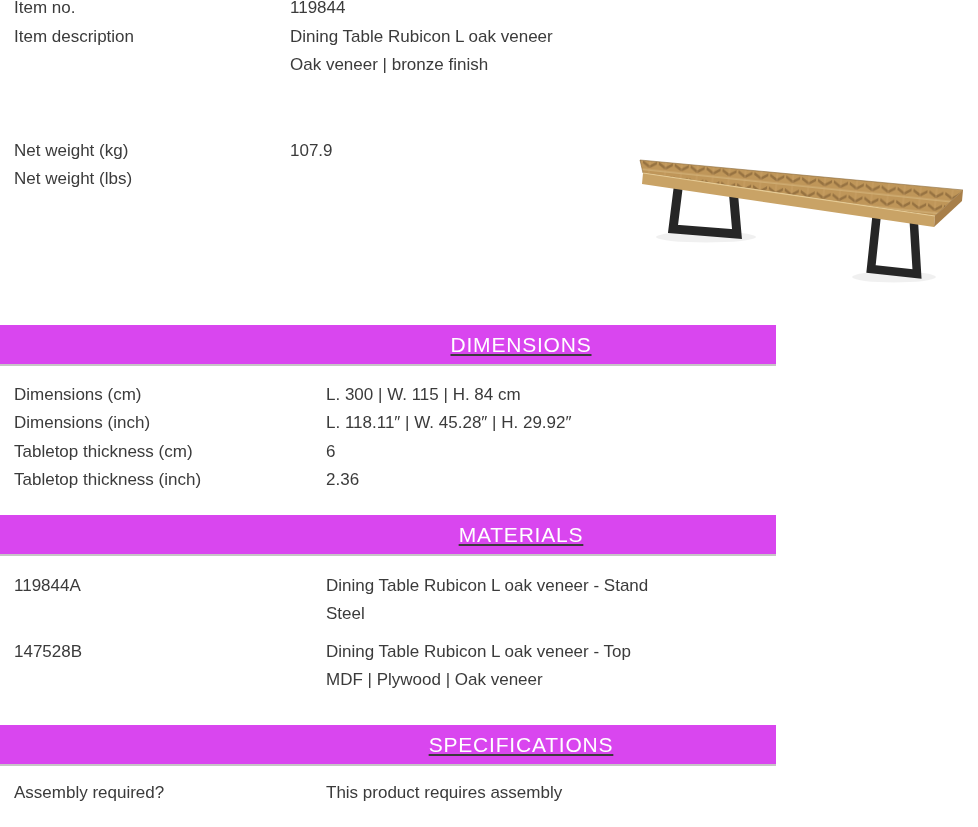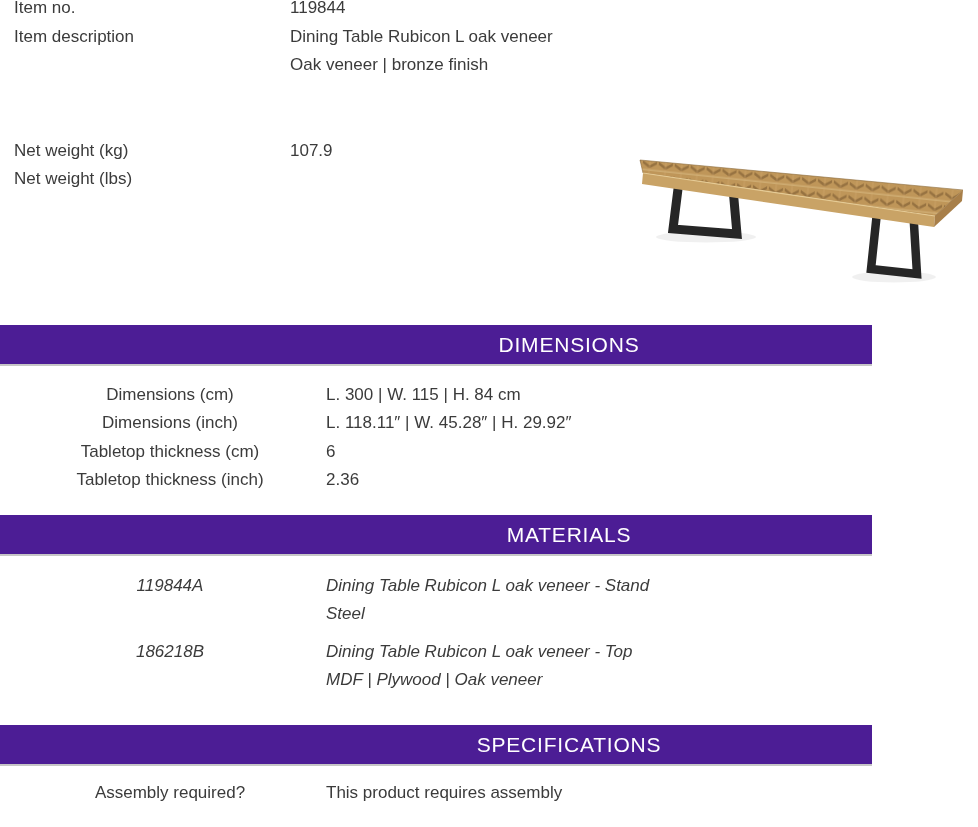--- a/index.html
+++ b/index.html
@@ -12,48 +12,49 @@
     color: #3b3b3b;
     font-family: "Liberation Sans", sans-serif;
     font-size: 17px;
   }
 
   
   .kv-row { display: flex; line-height: 28.5px; }
   .kv-row .label { flex: 0 0 auto; padding-left: 14px; box-sizing: border-box; }
   .kv-row .value { flex: 1 1 auto; }
   .top-cols .label { width: 290px; }
-  .lower-cols .label { width: 326px; text-align: center; }
+  .lower-cols .label { width: 326px; }
   .spacer-line { height: 28.5px; }
 
   .top-section { margin-top: -6px; position: relative; z-index: 2; }
 
   
   .banner {
-    width: 872px;
+    width: 776px;
     height: 39px;
-    background: #4c1d95;
+    background: #d946ef;
     box-shadow: 0 2px 0 #c6c6c6;
     position: relative;
     z-index: 3;
+    text-decoration: underline;
   }
   .banner-inner {
     margin-left: 266px;
     text-align: center;
     line-height: 39px;
     color: #ffffff;
     font-size: 21px;
     letter-spacing: 0.8px;
   }
   .banner-dimensions { margin-top: 131px; }
   .banner-materials { margin-top: 20px; }
   .banner-specifications { margin-top: 30px; }
 
   .dimensions-section { margin-top: 17px; }
-  .materials-section { margin-top: 18px; font-style: italic; }
+  .materials-section { margin-top: 18px; }
   .materials-item-b { margin-top: 9px; }
   .specifications-section { margin-top: 15px; }
 
   
   .product-photo {
     position: absolute;
     left: 616px;
     top: 103px;
     width: 364px;
     height: 190px;
@@ -142,21 +143,21 @@
   <div class="materials-section lower-cols">
     <div class="kv-row">
       <div class="label">119844A</div>
       <div class="value">Dining Table Rubicon L oak veneer - Stand</div>
     </div>
     <div class="kv-row">
       <div class="label"></div>
       <div class="value">Steel</div>
     </div>
     <div class="kv-row materials-item-b">
-      <div class="label">186218B</div>
+      <div class="label">147528B</div>
       <div class="value">Dining Table Rubicon L oak veneer - Top</div>
     </div>
     <div class="kv-row">
       <div class="label"></div>
       <div class="value">MDF | Plywood | Oak veneer</div>
     </div>
   </div>
 
   <div class="banner banner-specifications">
     <div class="banner-inner">SPECIFICATIONS</div>

